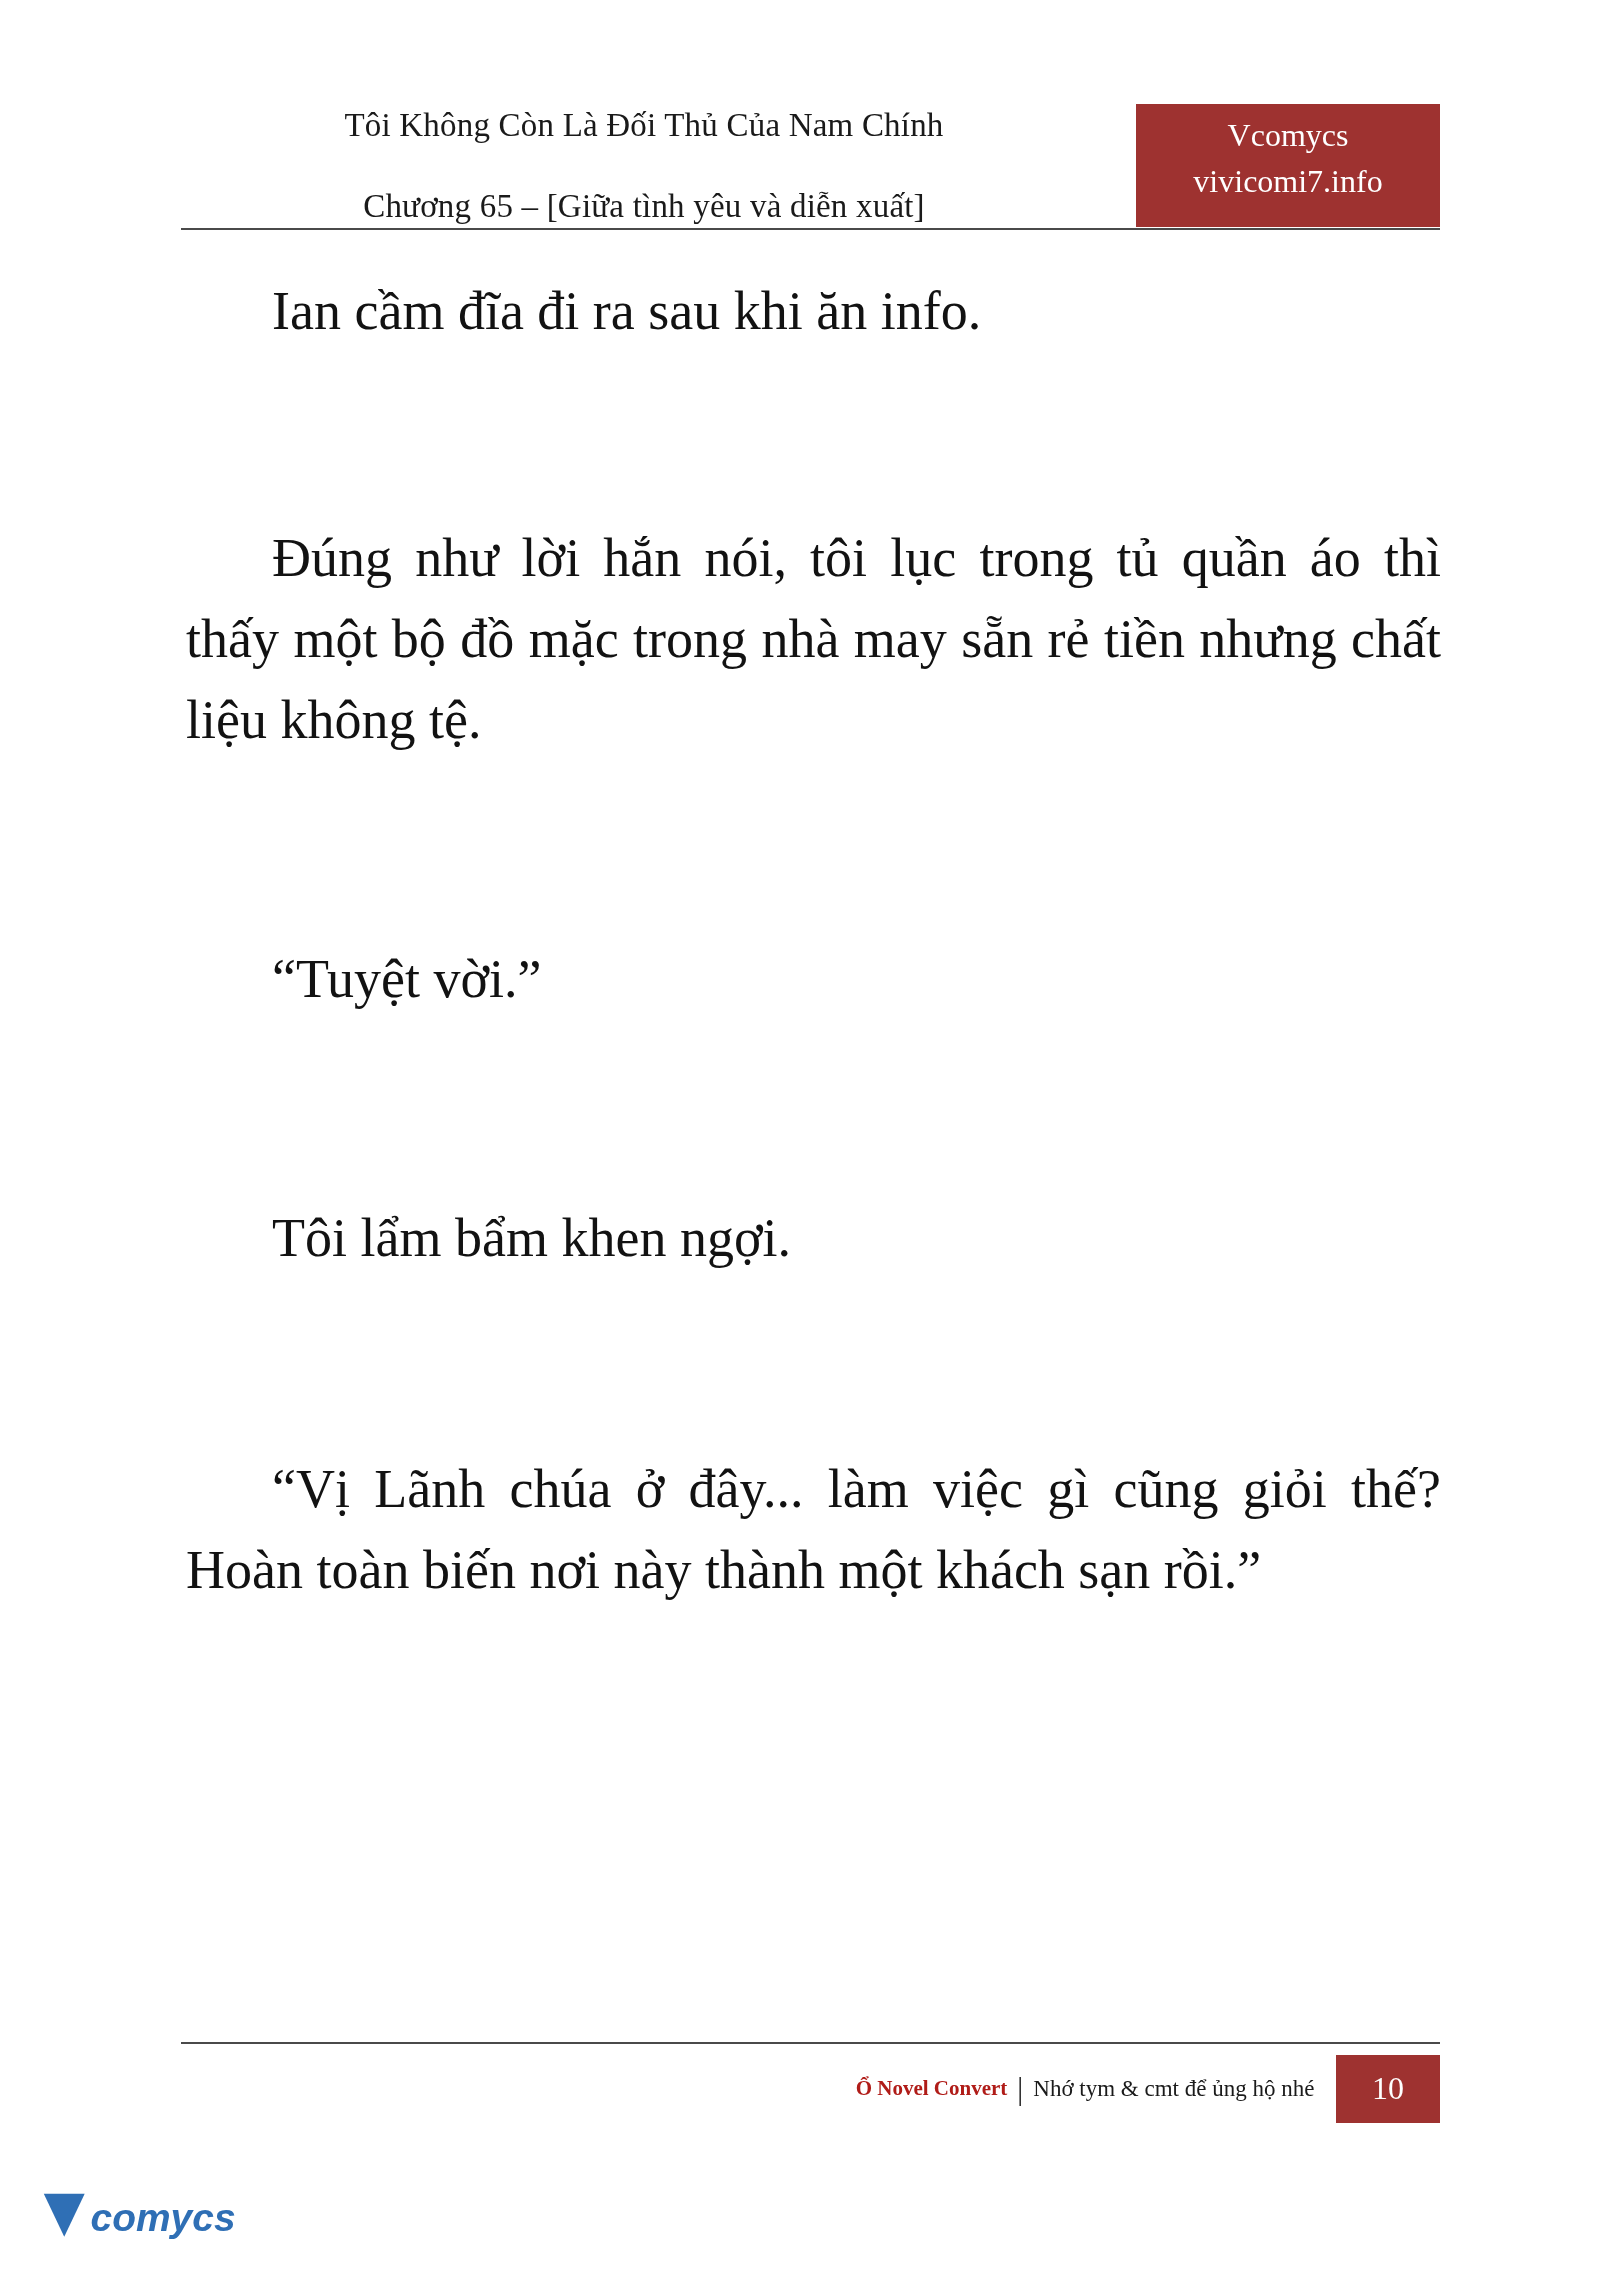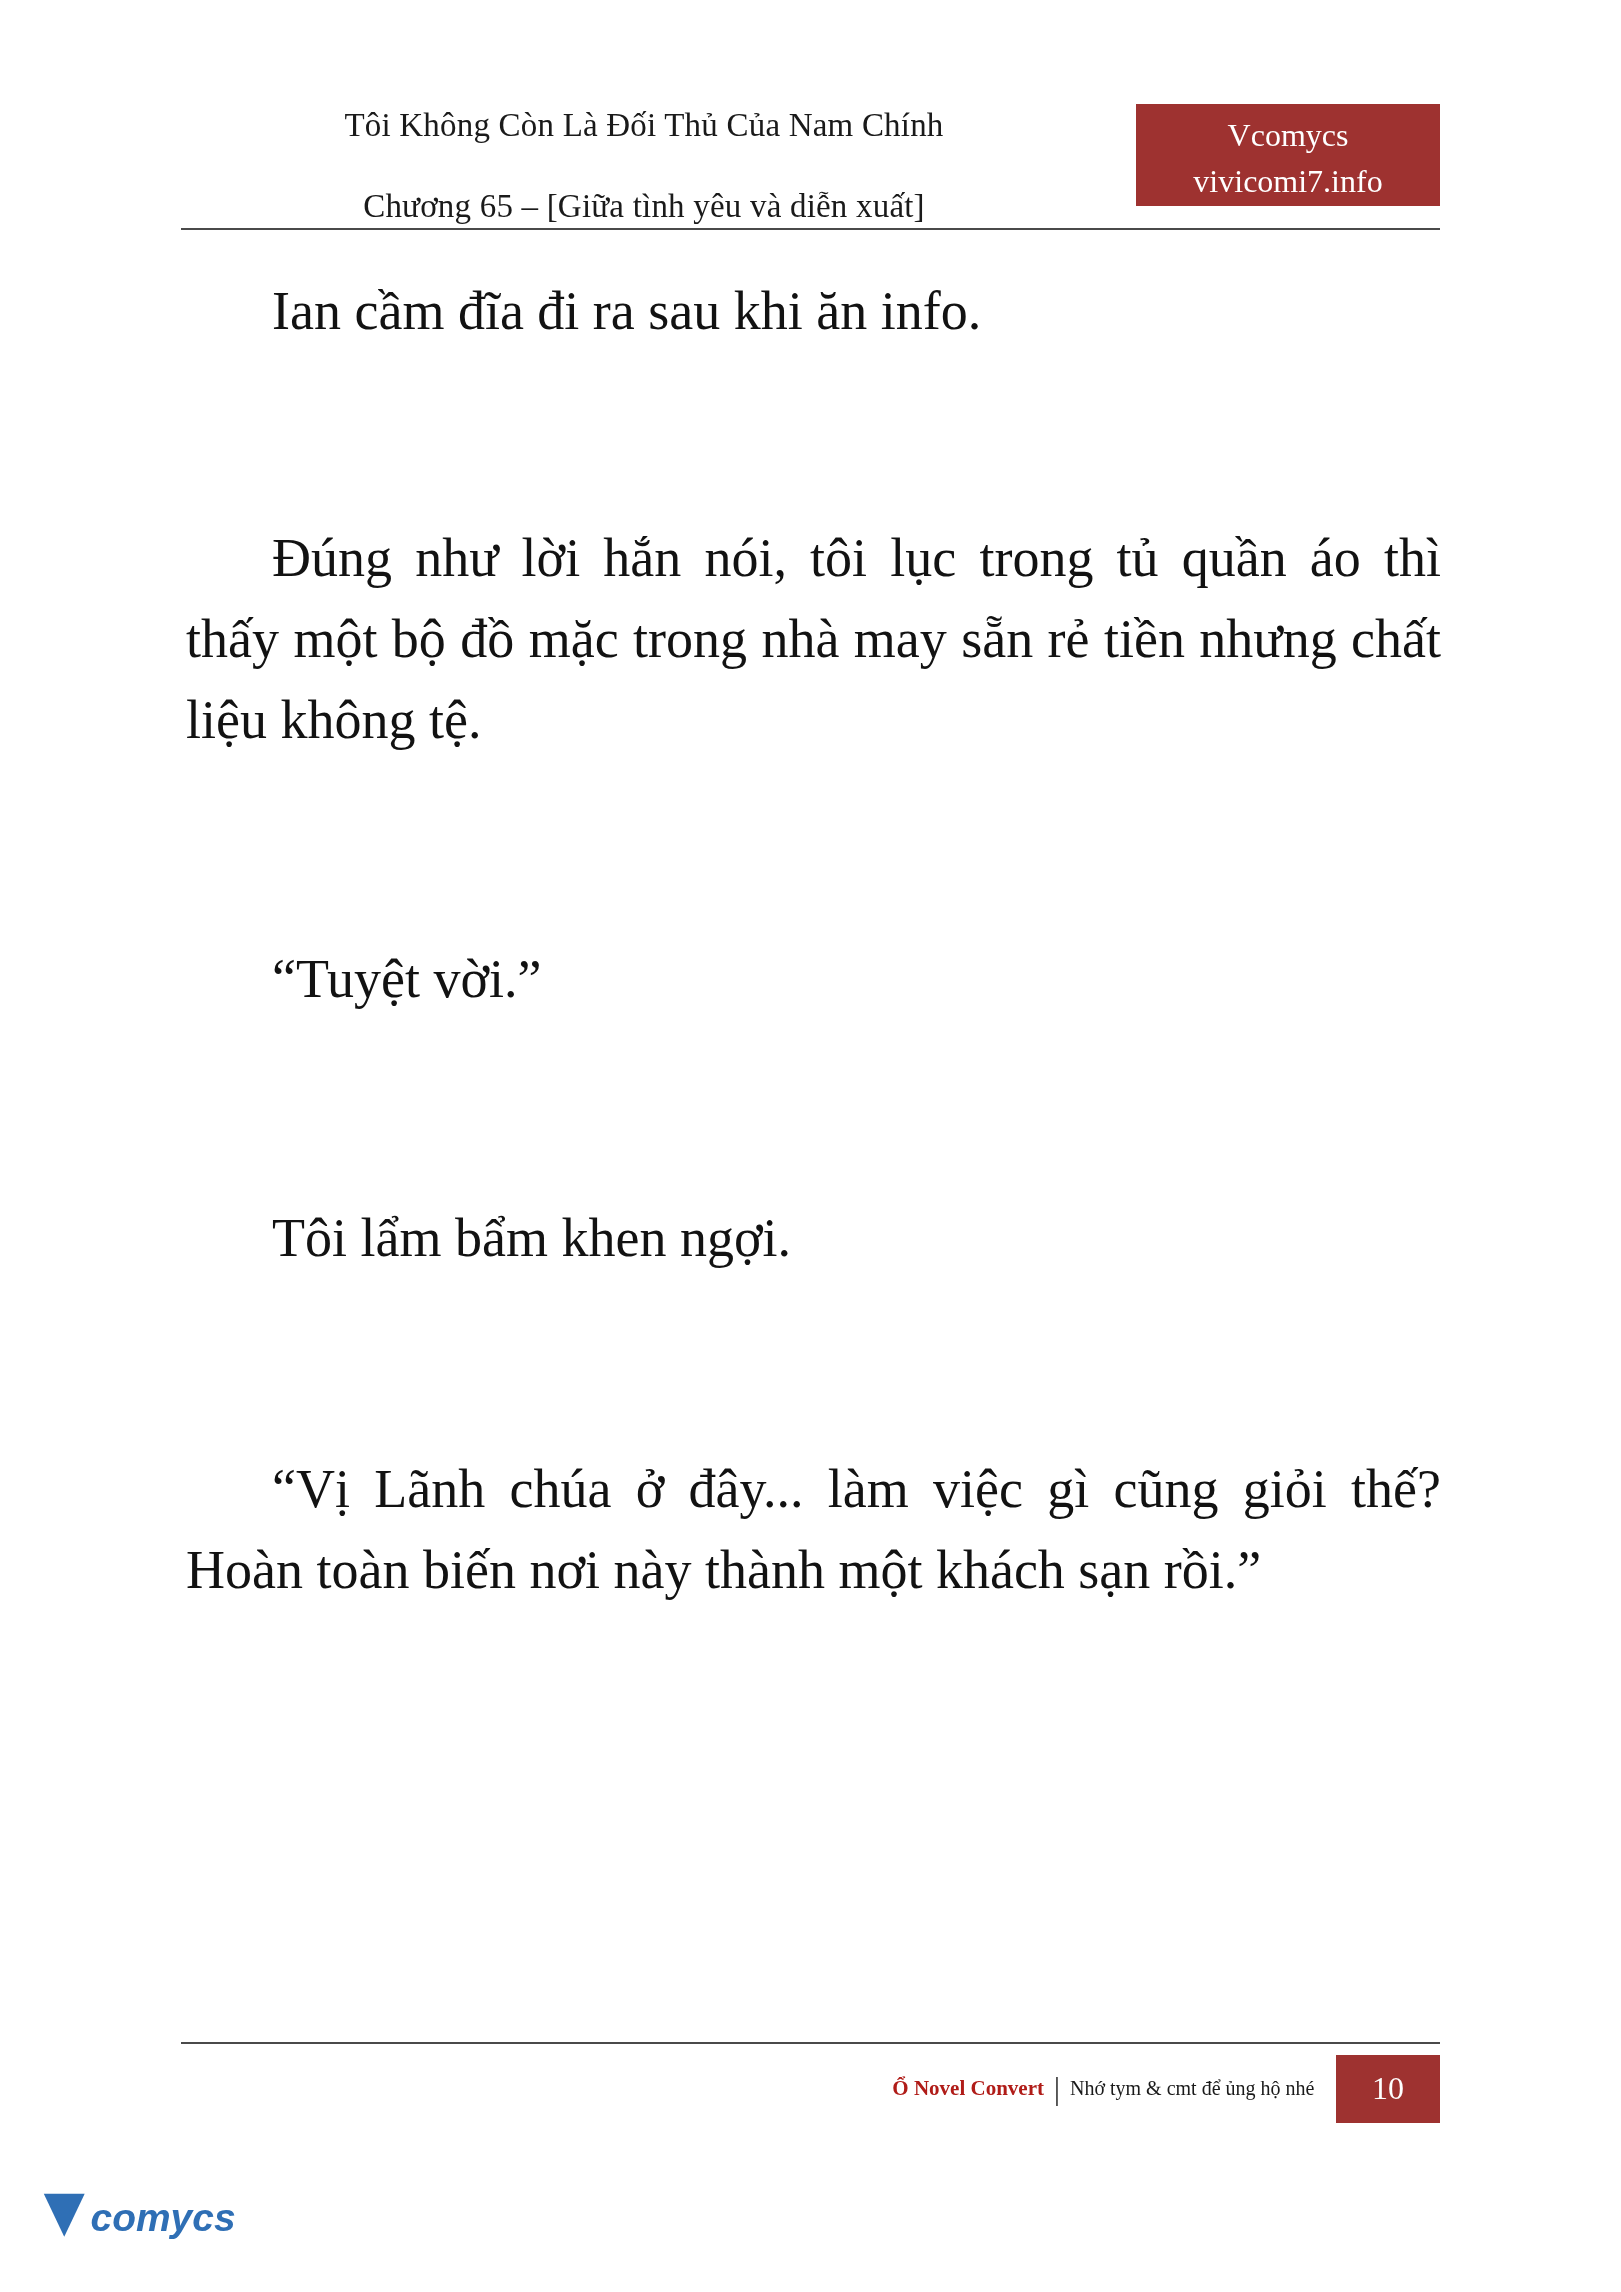--- a/index.html
+++ b/index.html
@@ -43,21 +43,21 @@
     letter-spacing: 0.2px;
   }
   .header-line1 { display: block; }
   .header-line2 { display: block; margin-top: 34px; }
 
   .header-badge {
     position: absolute;
     right: 0;
     top: 2px;
     width: 304px;
-    height: 102px;
+    height: 123px;
     background: #9e3230;
     color: #ffffff;
     text-align: center;
     font-size: 32px;
     line-height: 1.45;
     padding-top: 7.8px;
     box-sizing: border-box;
   }
   .header-badge span { display: block; }
 
@@ -124,21 +124,21 @@
     font-size: 21px;
     padding-right: 9.8px;
   }
   .footer-sep {
     color: #333;
     font-size: 32px;
     padding-right: 9.8px;
   }
   .footer-note {
     color: #1a1a1a;
-    font-size: 20px;
+    font-size: 23px;
     padding-right: 21.6px;
   }
   .footer-page {
     background: #9e3230;
     color: #ffffff;
     font-size: 32px;
     width: 104px;
     height: 68px;
     display: flex;
     align-items: center;

